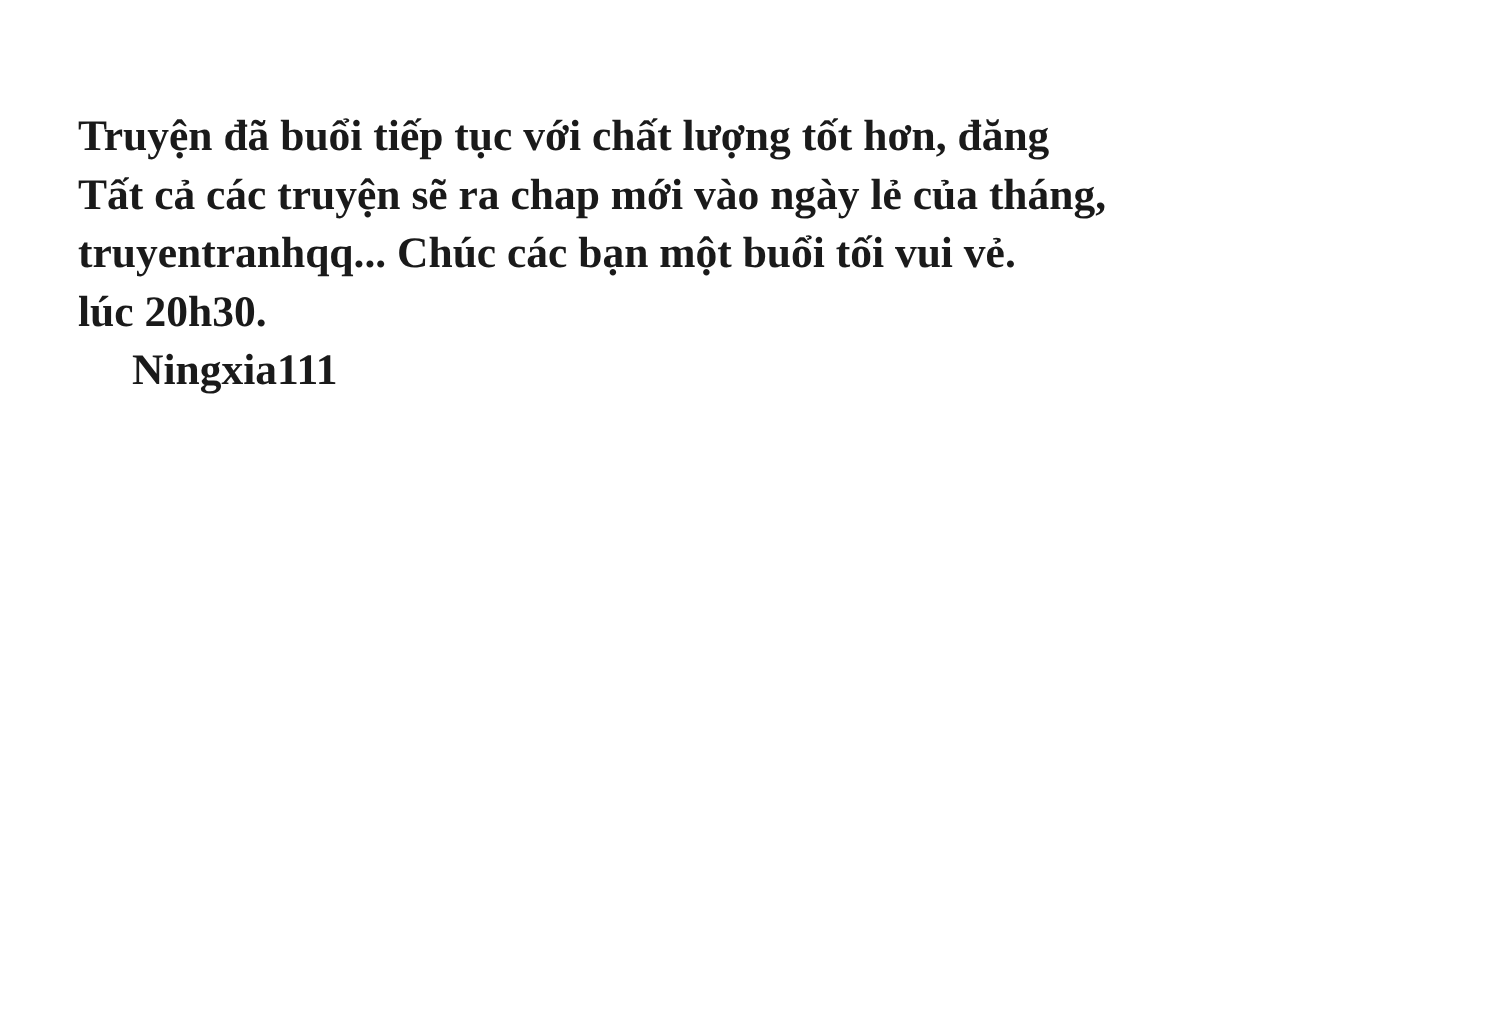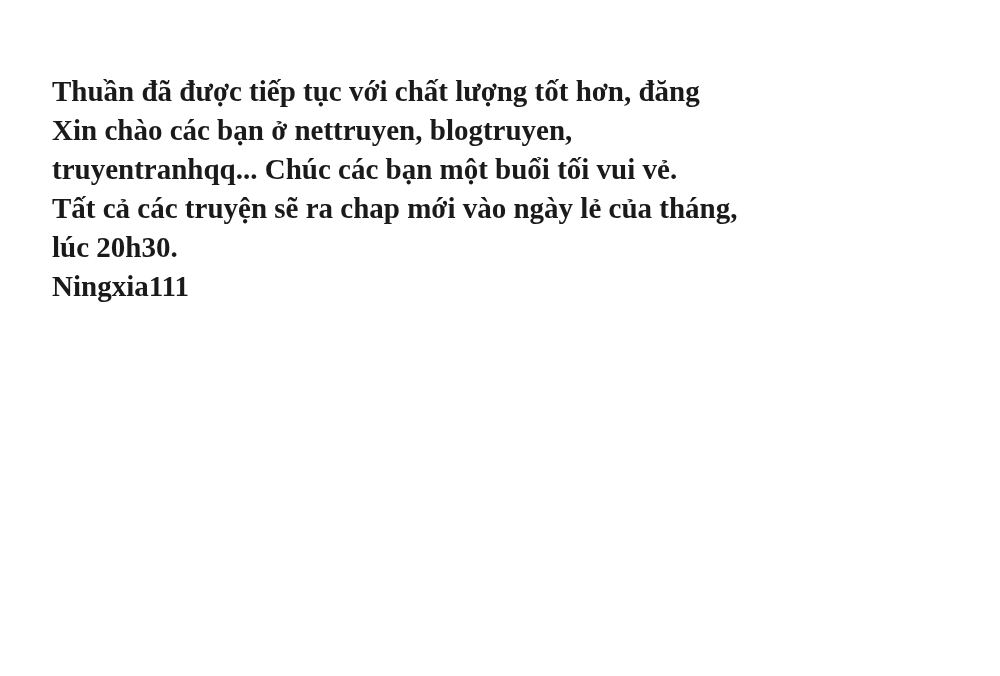--- a/index.html
+++ b/index.html
@@ -34,29 +34,29 @@
     white-space: pre-wrap;
     letter-spacing: 0px;
   }
   .signature {
     font-family: "Liberation Serif", serif;
     font-weight: bold;
     font-size: 29px;
     line-height: 39px;
     color: #1a1a1a;
     margin-top: 0px;
+    margin-left: 36px;
   }
 </style>
 </head>
 <body>
 
 <div class="page">
 
   <div class="notice-block">
-    <div class="notice-line">Thuần đã được tiếp tục với chất lượng tốt hơn, đăng</div>
-    <div class="notice-line">Xin chào các bạn ở nettruyen, blogtruyen,</div>
+    <div class="notice-line">Truyện đã buổi tiếp tục với chất lượng tốt hơn, đăng</div>
+    <div class="notice-line">Tất cả các truyện sẽ ra chap mới vào ngày lẻ của tháng,</div>
     <div class="notice-line">truyentranhqq... Chúc các bạn một buổi tối vui vẻ.</div>
-    <div class="notice-line">Tất cả các truyện sẽ ra chap mới vào ngày lẻ của tháng,</div>
     <div class="notice-line">lúc 20h30.</div>
     <div class="signature">Ningxia111</div>
   </div>
 
 </div>
 
 </body></html>

